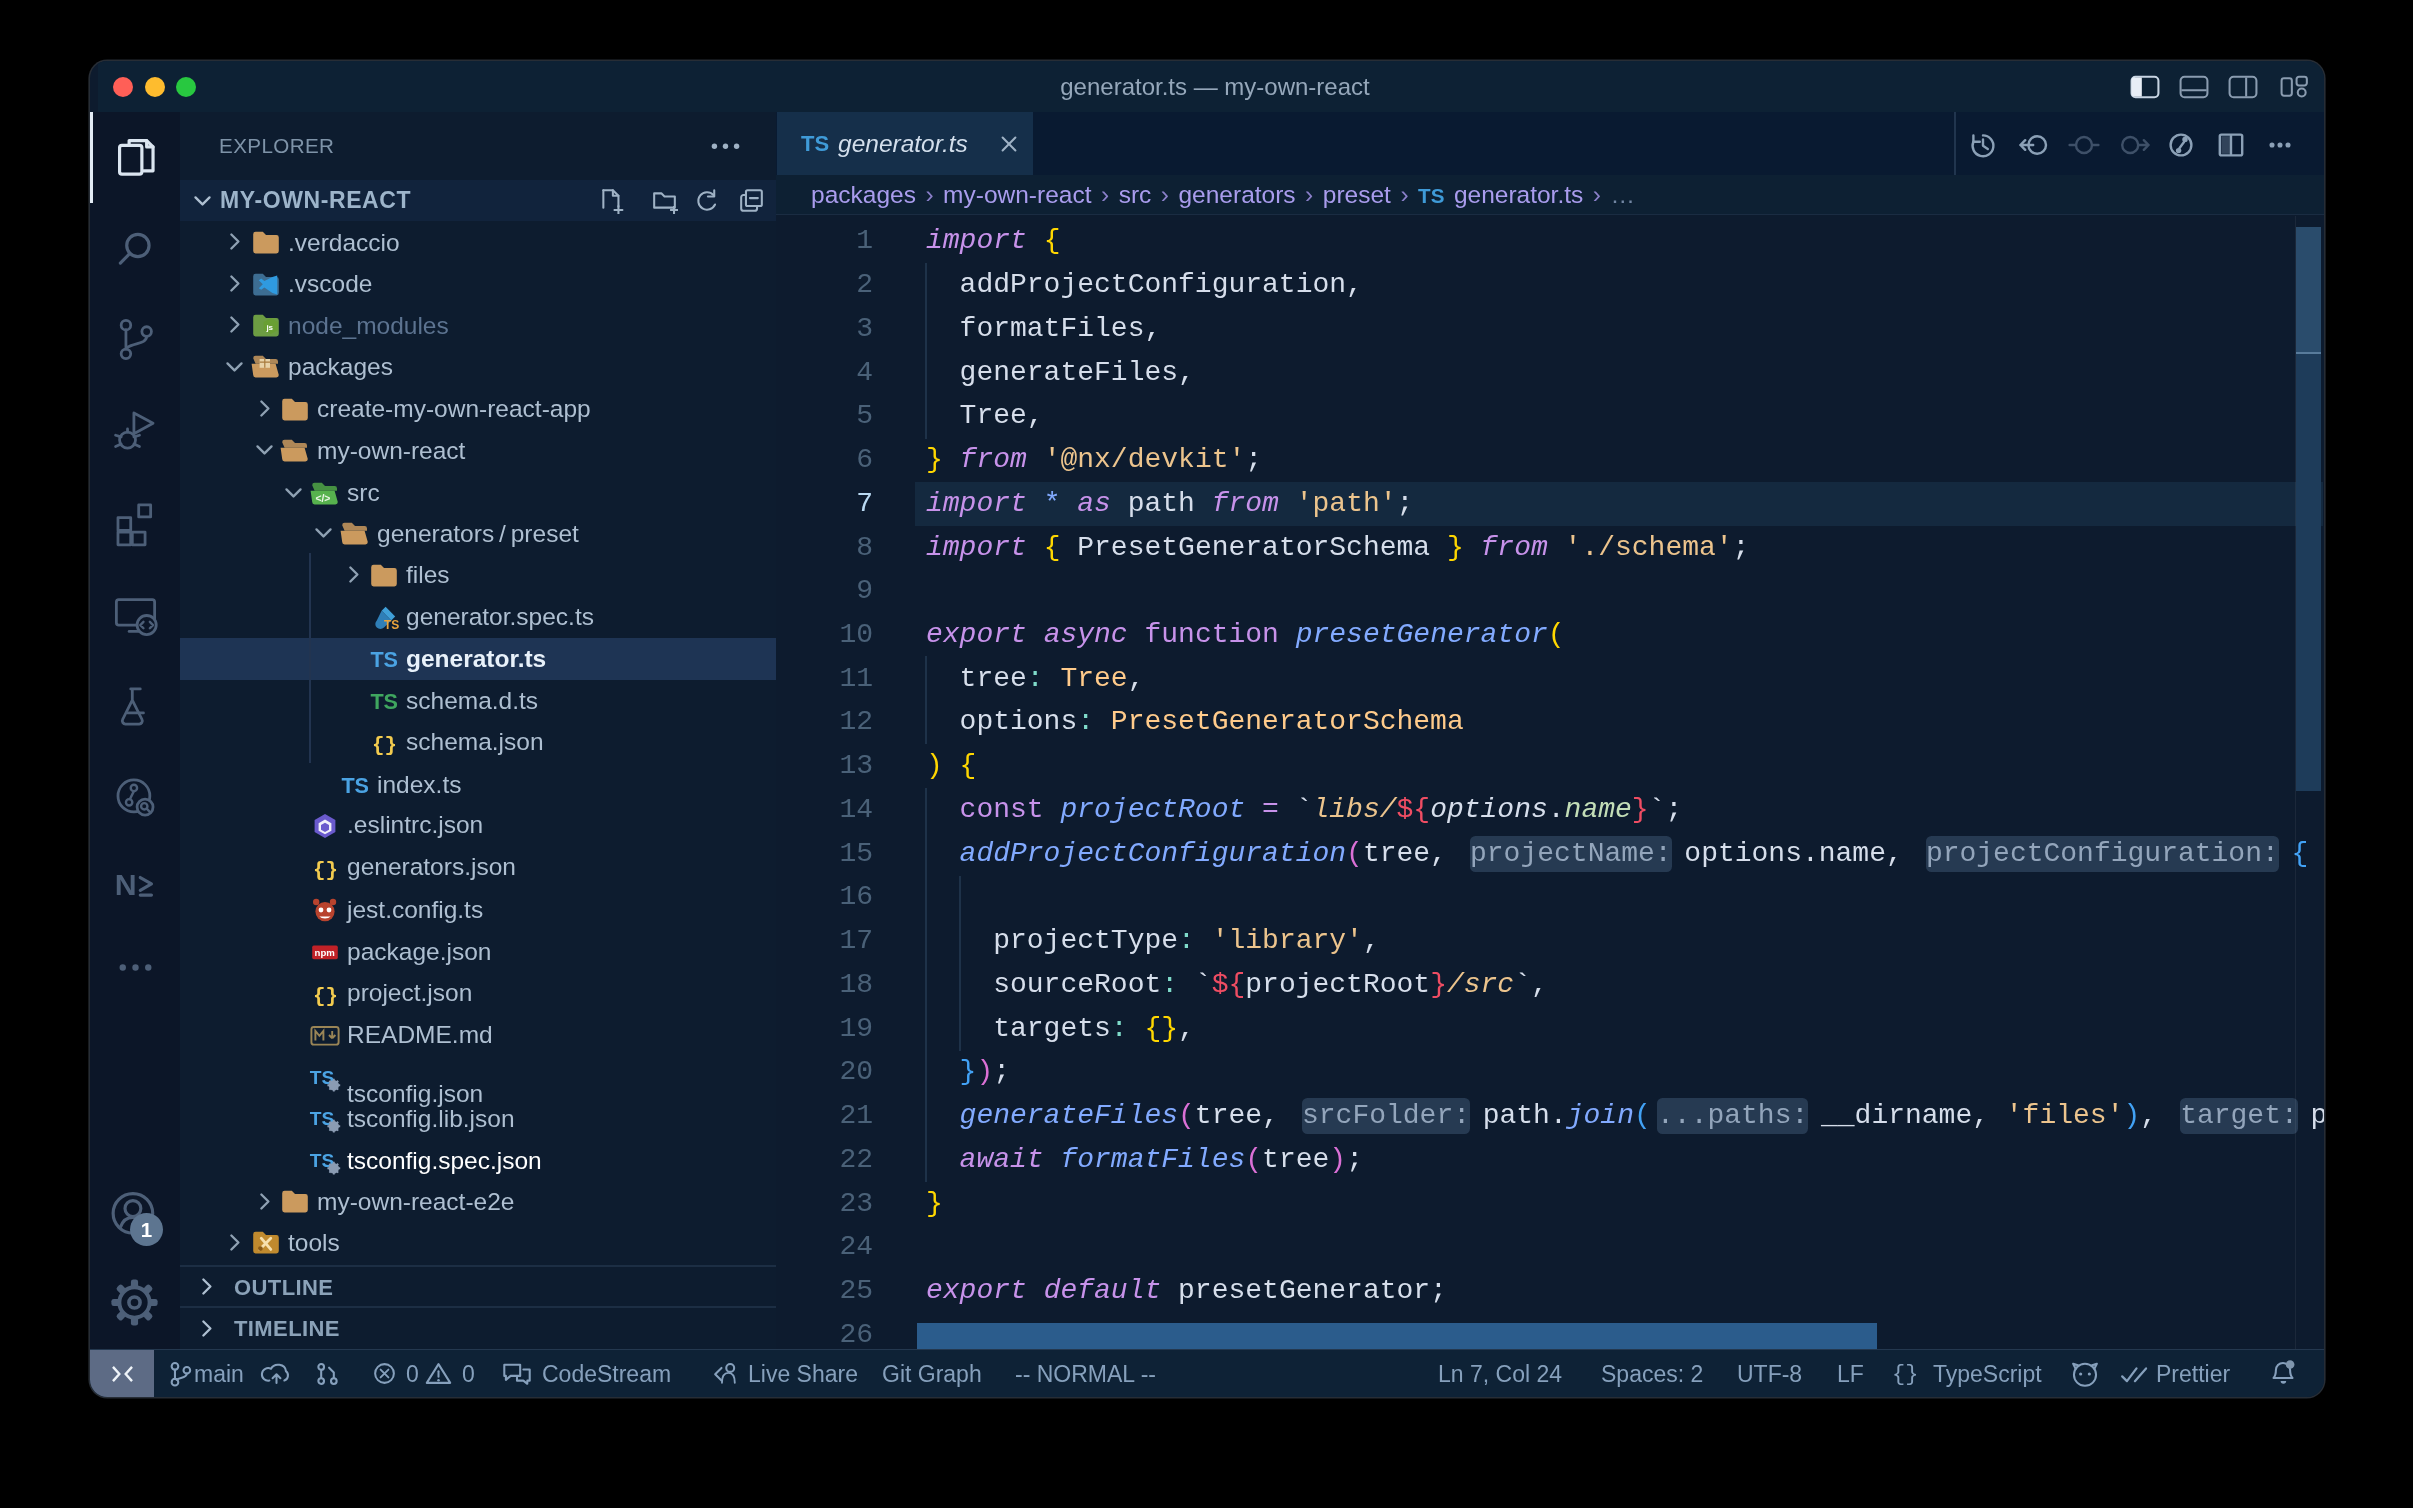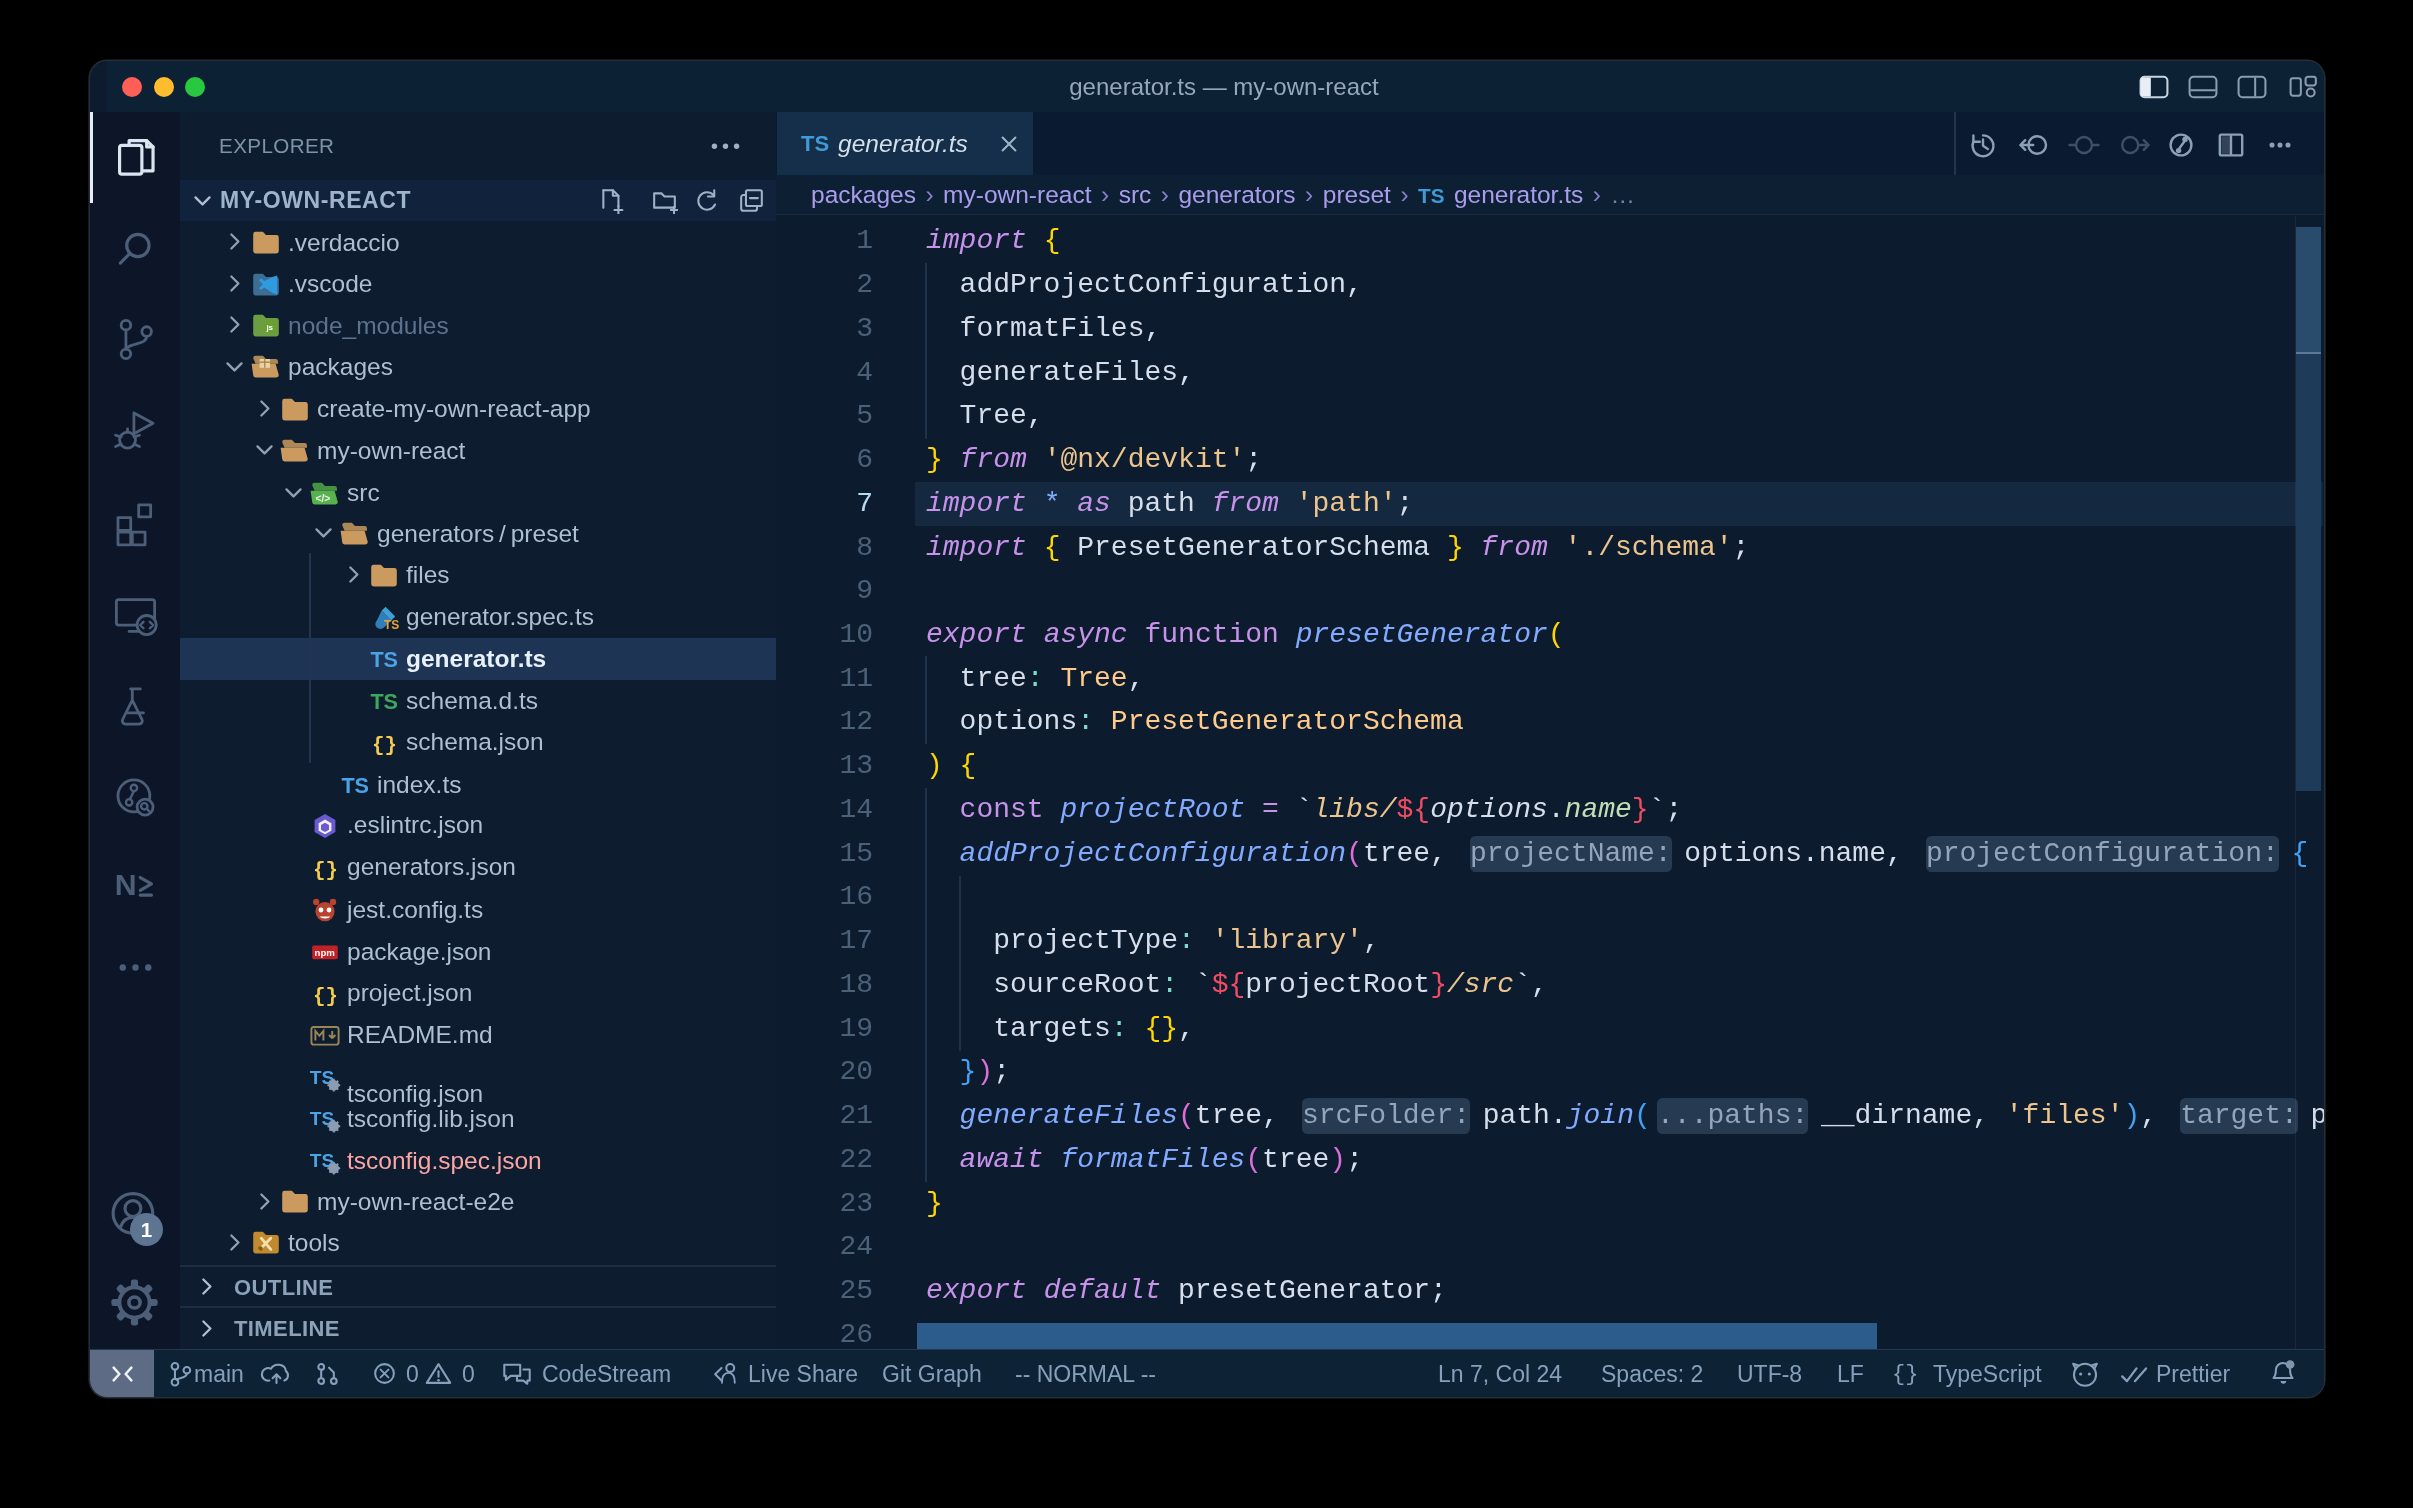--- a/index.html
+++ b/index.html
@@ -1,20 +1,20 @@
 <!DOCTYPE html>
 <html style="font-size:12.7px"><head><meta charset="utf-8"><style>
   * { margin:0; padding:0; box-sizing:border-box; }
   html,body { width:2413px; height:1509px; background:#000; overflow:hidden; }
   body { font-family:"Liberation Sans", sans-serif; }
   #win { position:absolute; left:90px; top:61px; width:2234px; height:1336px;
          background:#0d1b2e; border-radius:17.4px; overflow:hidden;
          box-shadow:0 0 0 1.6px rgba(130,150,175,0.30); }
   .abs { position:absolute; }
-  #titlebar { position:absolute; left:17px; top:0; width:100%; height:51px; background:#0d2134; }
+  #titlebar { position:absolute; left:8px; top:0; width:100%; height:51px; background:#0d2134; }
   .tl { position:absolute; top:16px; width:20px; height:20px; border-radius:50%; }
   #title { position:absolute; top:0; left:0; width:100%; height:51px; line-height:51px;
            text-align:center; color:#95a7ba; font-size:24px; }
   #activity { position:absolute; left:0; top:51px; width:90px; height:1237px; background:#0c1628; }
   #sidebar { position:absolute; left:90px; top:51px; width:596px; height:1237px; background:#0d1c2f; }
   .slabel { position:absolute; height:42px; line-height:42px; font-size:24.5px; color:#aebfd1; white-space:nowrap; }
   #editor { position:absolute; left:686px; top:51px; width:1548px; height:1237px; background:#0d1b2e; }
   #tabstrip { position:absolute; left:0; top:0; width:1548px; height:63px; background:#091a31; }
   #tab { position:absolute; left:0.8px; top:0; width:256px; height:63px; background:#152f4a; }
   #breadcrumbs { position:absolute; left:0; top:63px; width:1548px; height:40px; background:#0d2033; border-bottom:0.8px solid #1a2c42;
@@ -426,21 +426,21 @@
       </div>
       <div class="slabel" style="left:167px;top:986px;color:#aebfd1;">tsconfig.lib.json</div>
 <div class="abs" style="left:129px;top:1033px;width:32px;height:32px;">
         <svg class="ic" width="32" height="32" viewBox="0 0 40 40" style="">
           <text x="1" y="27" font-size="24" font-weight="bold" fill="#4ba3e3" font-family="Liberation Sans">TS</text>
           <circle cx="31" cy="29" r="6.5" fill="#8b9cb3"></circle>
           <circle cx="31" cy="29" r="2.5" fill="#0d1c2f"></circle>
           <path d="M31 21 v16 M23 29 h16 M25.5 23.5 l11 11 M36.5 23.5 l-11 11" stroke="#8b9cb3" stroke-width="2.4"></path>
         </svg>
       </div>
-      <div class="slabel" style="left:167px;top:1028px;color:#fca5a5;">tsconfig.spec.json</div>
+      <div class="slabel" style="left:167px;top:1028px;color:#ffffff;">tsconfig.spec.json</div>
 <div class="abs" style="left:72px;top:1077px;width:25px;height:25px;">
         <svg class="ic" width="25" height="25" viewBox="0 0 32 32" style="">
           <path d="M12 7 L21 16 L12 25" fill="none" stroke="#8fa1b3" stroke-width="3" stroke-linecap="round" stroke-linejoin="round"></path>
         </svg>
       </div>
       <div class="abs" style="left:99px;top:1074px;width:32px;height:32px;">
         <svg class="ic" width="32" height="32" viewBox="0 0 40 40" style="">
           <path d="M4 9 a3 3 0 0 1 3 -3 h9 l4 4 h13 a3 3 0 0 1 3 3 v17 a3 3 0 0 1 -3 3 h-26 a3 3 0 0 1 -3 -3 z" fill="#cb9a5e"></path>
         </svg>
       </div>

